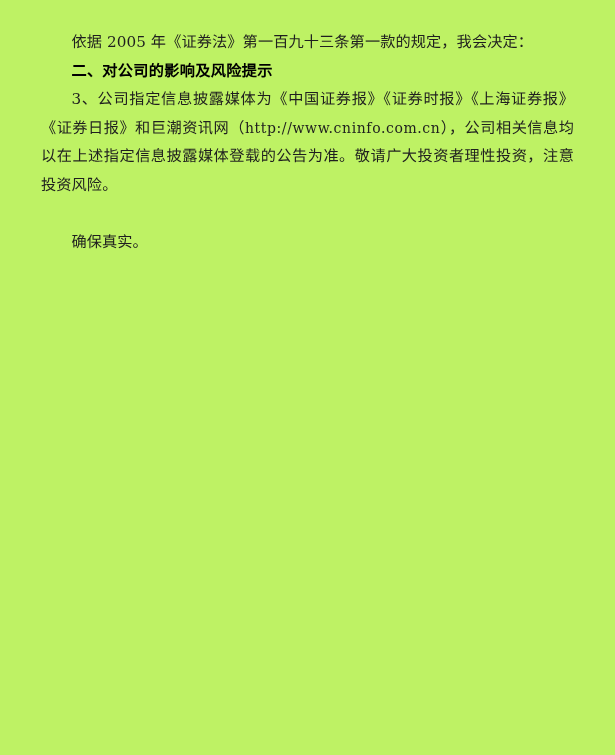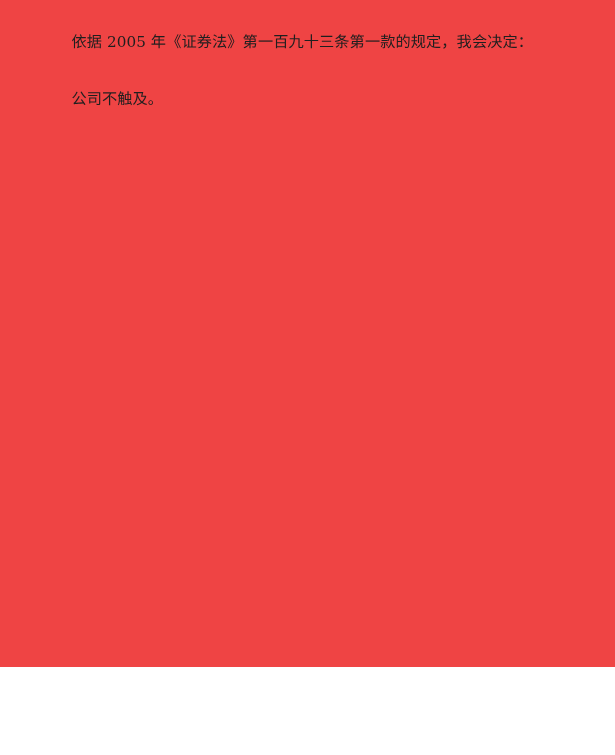--- a/index.html
+++ b/index.html
@@ -8,22 +8,22 @@
     padding: 0;
     background: #ffffff;
   }
   body {
     font-family: "DejaVu Serif", "Liberation Serif", serif;
     color: #1b1b1b;
   }
   #page {
     position: relative;
     width: 615px;
-    height: 667px;
-    background: #ef4444;
+    height: 755px;
+    background: #bef264;
     overflow: hidden;
     box-sizing: border-box;
   }
   #doc {
     position: absolute;
     left: 41px;
     top: 28px;
     width: 533px;
   }
   .para {
@@ -64,24 +64,26 @@
 </head>
 <body>
 
 <div id="page">
   <div id="doc">
 
     <p class="para indent2">依据 2005 年《证券法》第一百九十三条第一款的规定，我会决定：</p>
 
 
 
+    <p class="heading">二、对公司的影响及风险提示</p>
 
 
 
+    <p class="para indent2"><span>3、公司指定信息披露媒体为《中国证券报》《证券时报》《上海证券报》《证券日报》和巨潮资讯网（</span><span class="mono">http://www.cninfo.com.cn</span><span>），公司相关信息均以在上述指定信息披露媒体登载的公告为准。敬请广大投资者理性投资，注意投资风险。</span></p>
 
     <div class="spacer-line"></div>
 
-    <p class="para closing">公司不触及。</p>
+    <p class="para closing">确保真实。</p>
 
     <div class="spacer-line"></div>
 
   </div>
 </div>
 
 </body></html>

